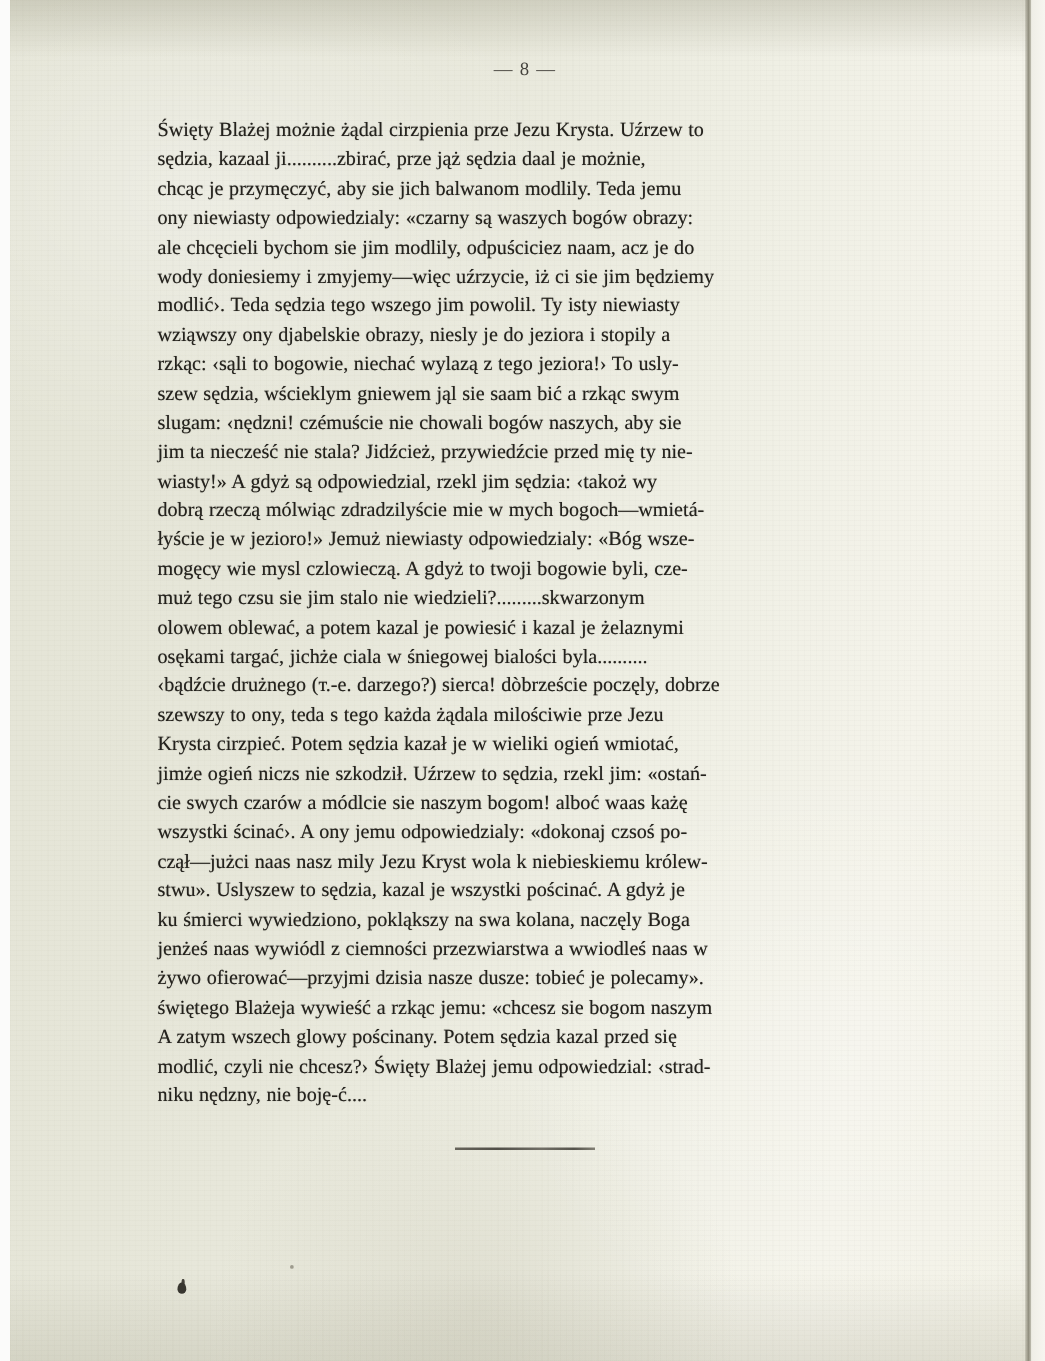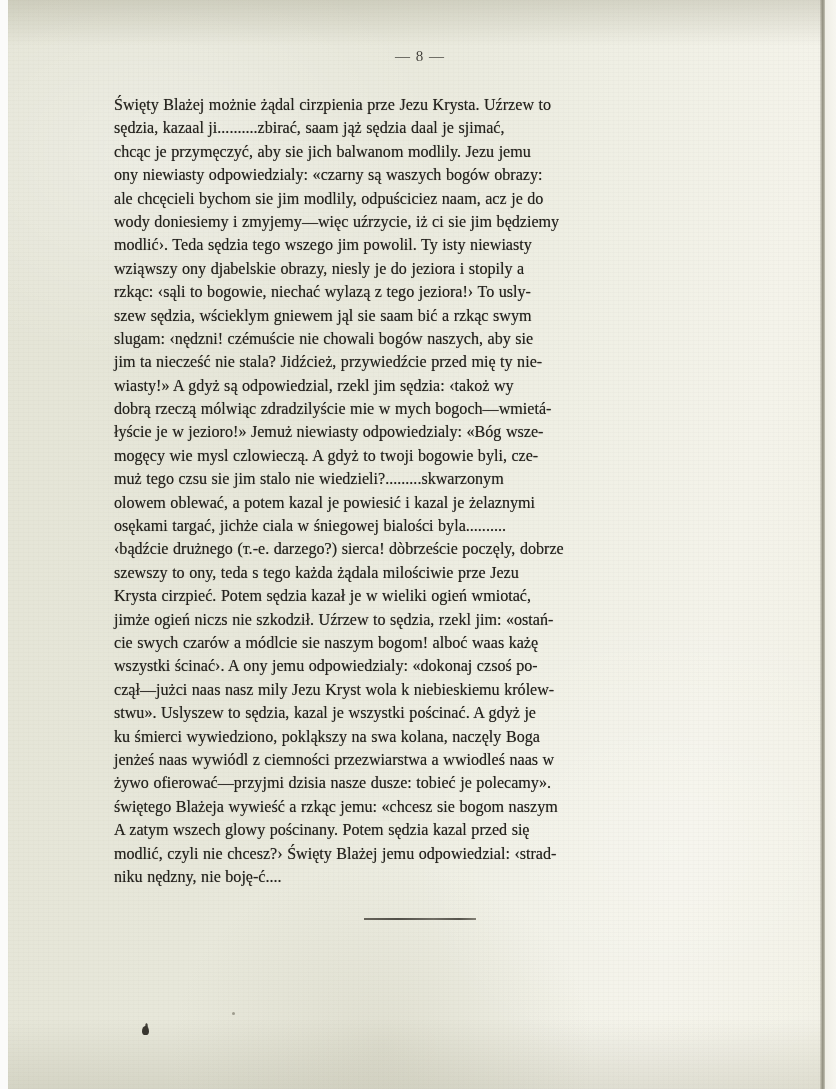--- a/index.html
+++ b/index.html
@@ -79,21 +79,21 @@
   .folio {
     text-align: center;
     font-size: 15px;
     letter-spacing: 1px;
     color: #2e2c27;
     margin: 0 0 28px 0;
     opacity: 0.88;
   }
 
   .body-text {
-    margin: 4px;
+    margin: 16px;
     font-size: 16.1px;
     line-height: 23.4px;
     text-align: justify;
     color: #24221d;
     word-spacing: 0.5px;
   }
 
   
   .line {
     display: block;
@@ -140,22 +140,22 @@
   <div class="edge-left"></div>
   <div class="edge-right-shadow"></div>
   <div class="edge-right-trim"></div>
 
   <div class="content">
 
     <div class="folio">— 8 —</div>
 
     <div class="body-text">
       <span class="line">Święty Blażej możnie żądal cirzpienia prze Jezu Krysta. Uźrzew to</span>
-      <span class="line">sędzia, kazaal ji..........zbirać, saam jąż sędzia daal je sjimać,</span>
-      <span class="line">chcąc je przymęczyć, aby sie jich balwanom modlily. Jezu jemu</span>
+      <span class="line">sędzia, kazaal ji..........zbirać, prze jąż sędzia daal je możnie,</span>
+      <span class="line">chcąc je przymęczyć, aby sie jich balwanom modlily. Teda jemu</span>
       <span class="line">ony niewiasty odpowiedzialy: «czarny są waszych bogów obrazy:</span>
       <span class="line">ale chcęcieli bychom sie jim modlily, odpuściciez naam, acz je do</span>
       <span class="line">wody doniesiemy i zmyjemy—więc uźrzycie, iż ci sie jim będziemy</span>
       <span class="line">modlić›. Teda sędzia tego wszego jim powolil. Ty isty niewiasty</span>
       <span class="line">wziąwszy ony djabelskie obrazy, niesly je do jeziora i stopily a</span>
       <span class="line">rzkąc: ‹sąli to bogowie, niechać wylazą z tego jeziora!› To usly-</span>
       <span class="line">szew sędzia, wścieklym gniewem jąl sie saam bić a rzkąc swym</span>
       <span class="line">slugam: ‹nędzni! czémuście nie chowali bogów naszych, aby sie</span>
       <span class="line">jim ta niecześć nie stala? Jidźcież, przywiedźcie przed mię ty nie-</span>
       <span class="line">wiasty!» A gdyż są odpowiedzial, rzekl jim sędzia: ‹takoż wy</span>

